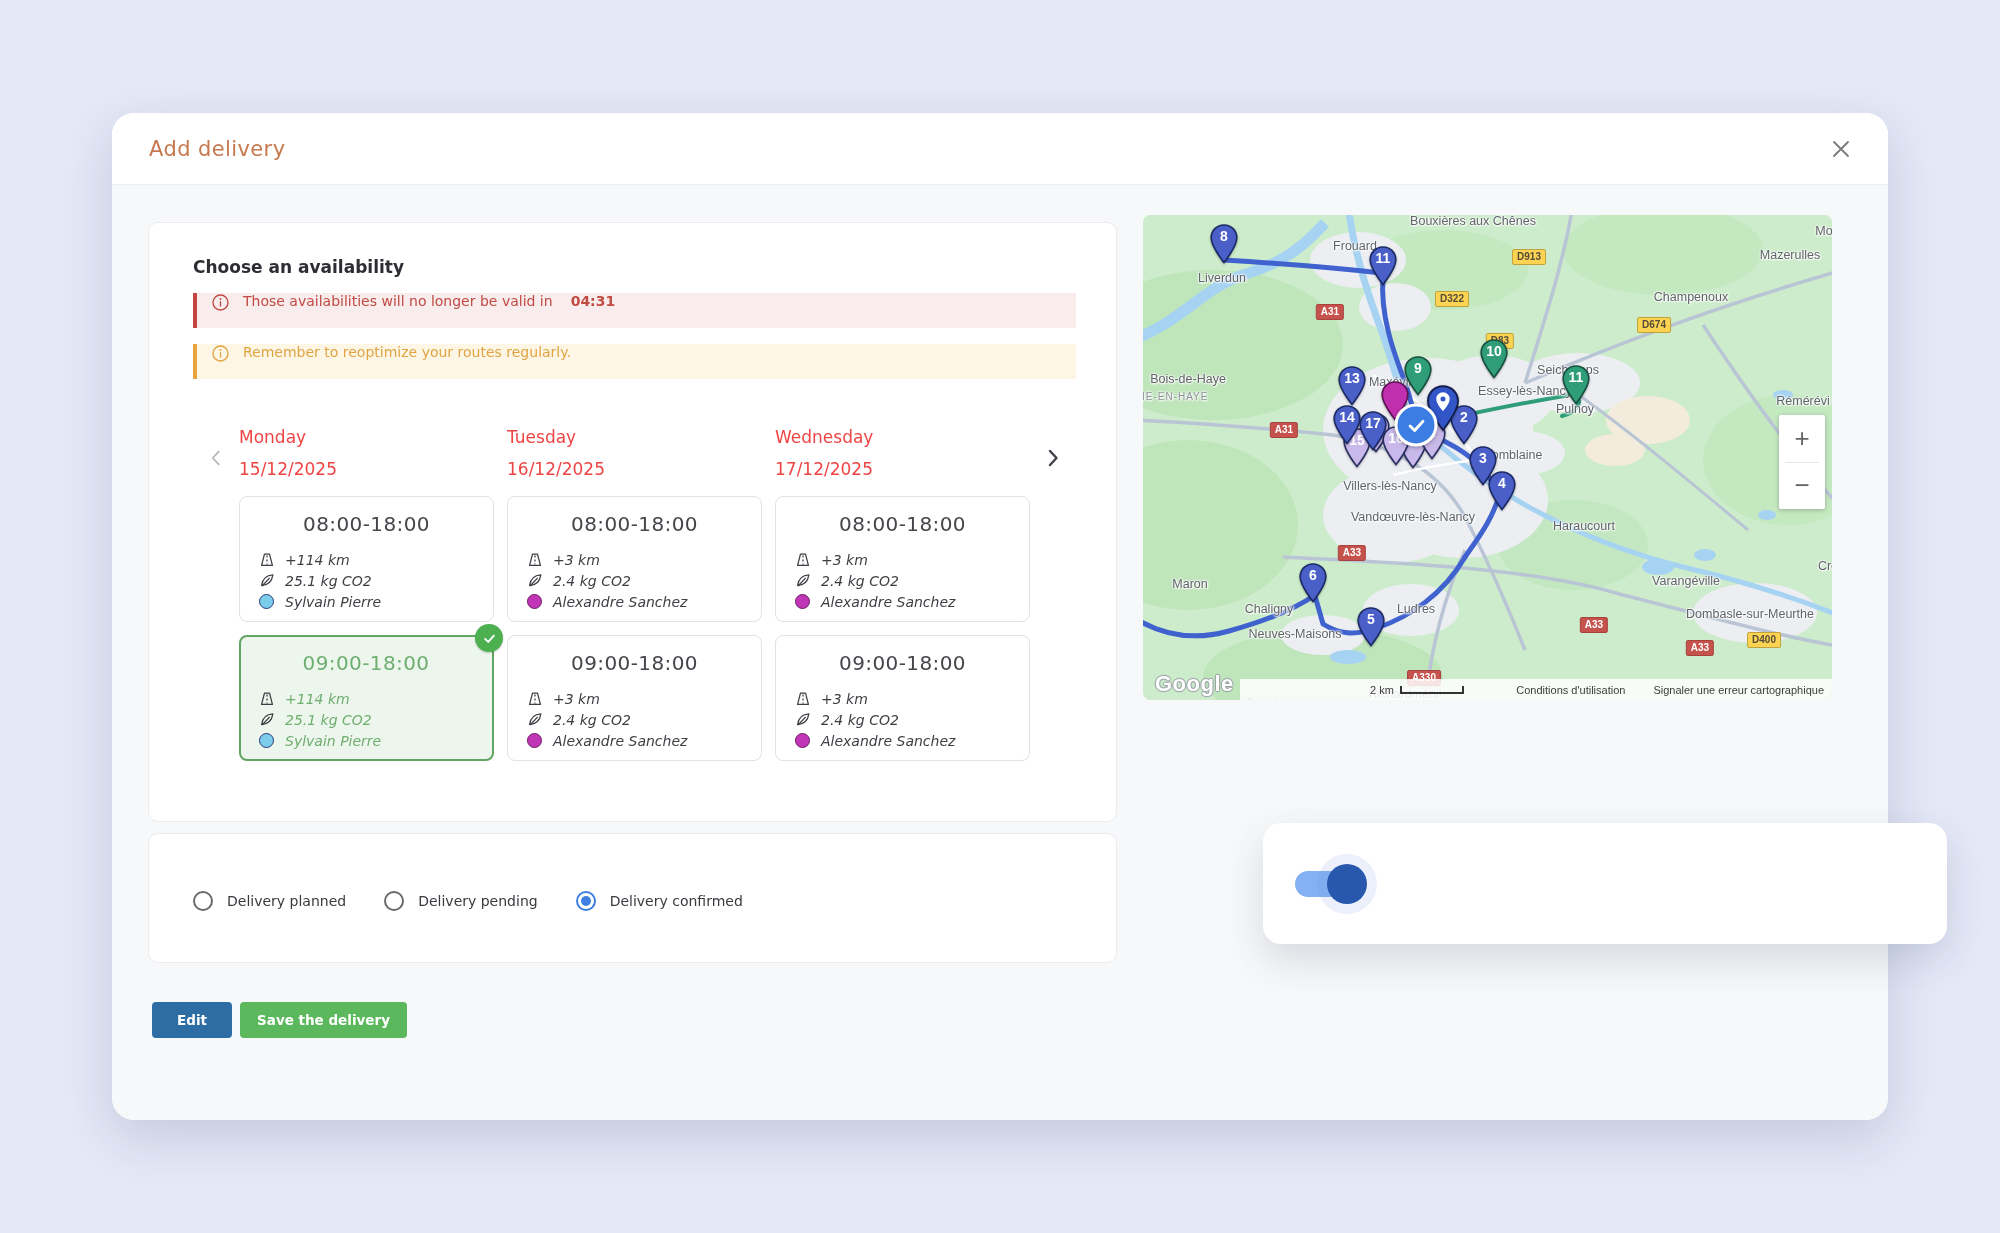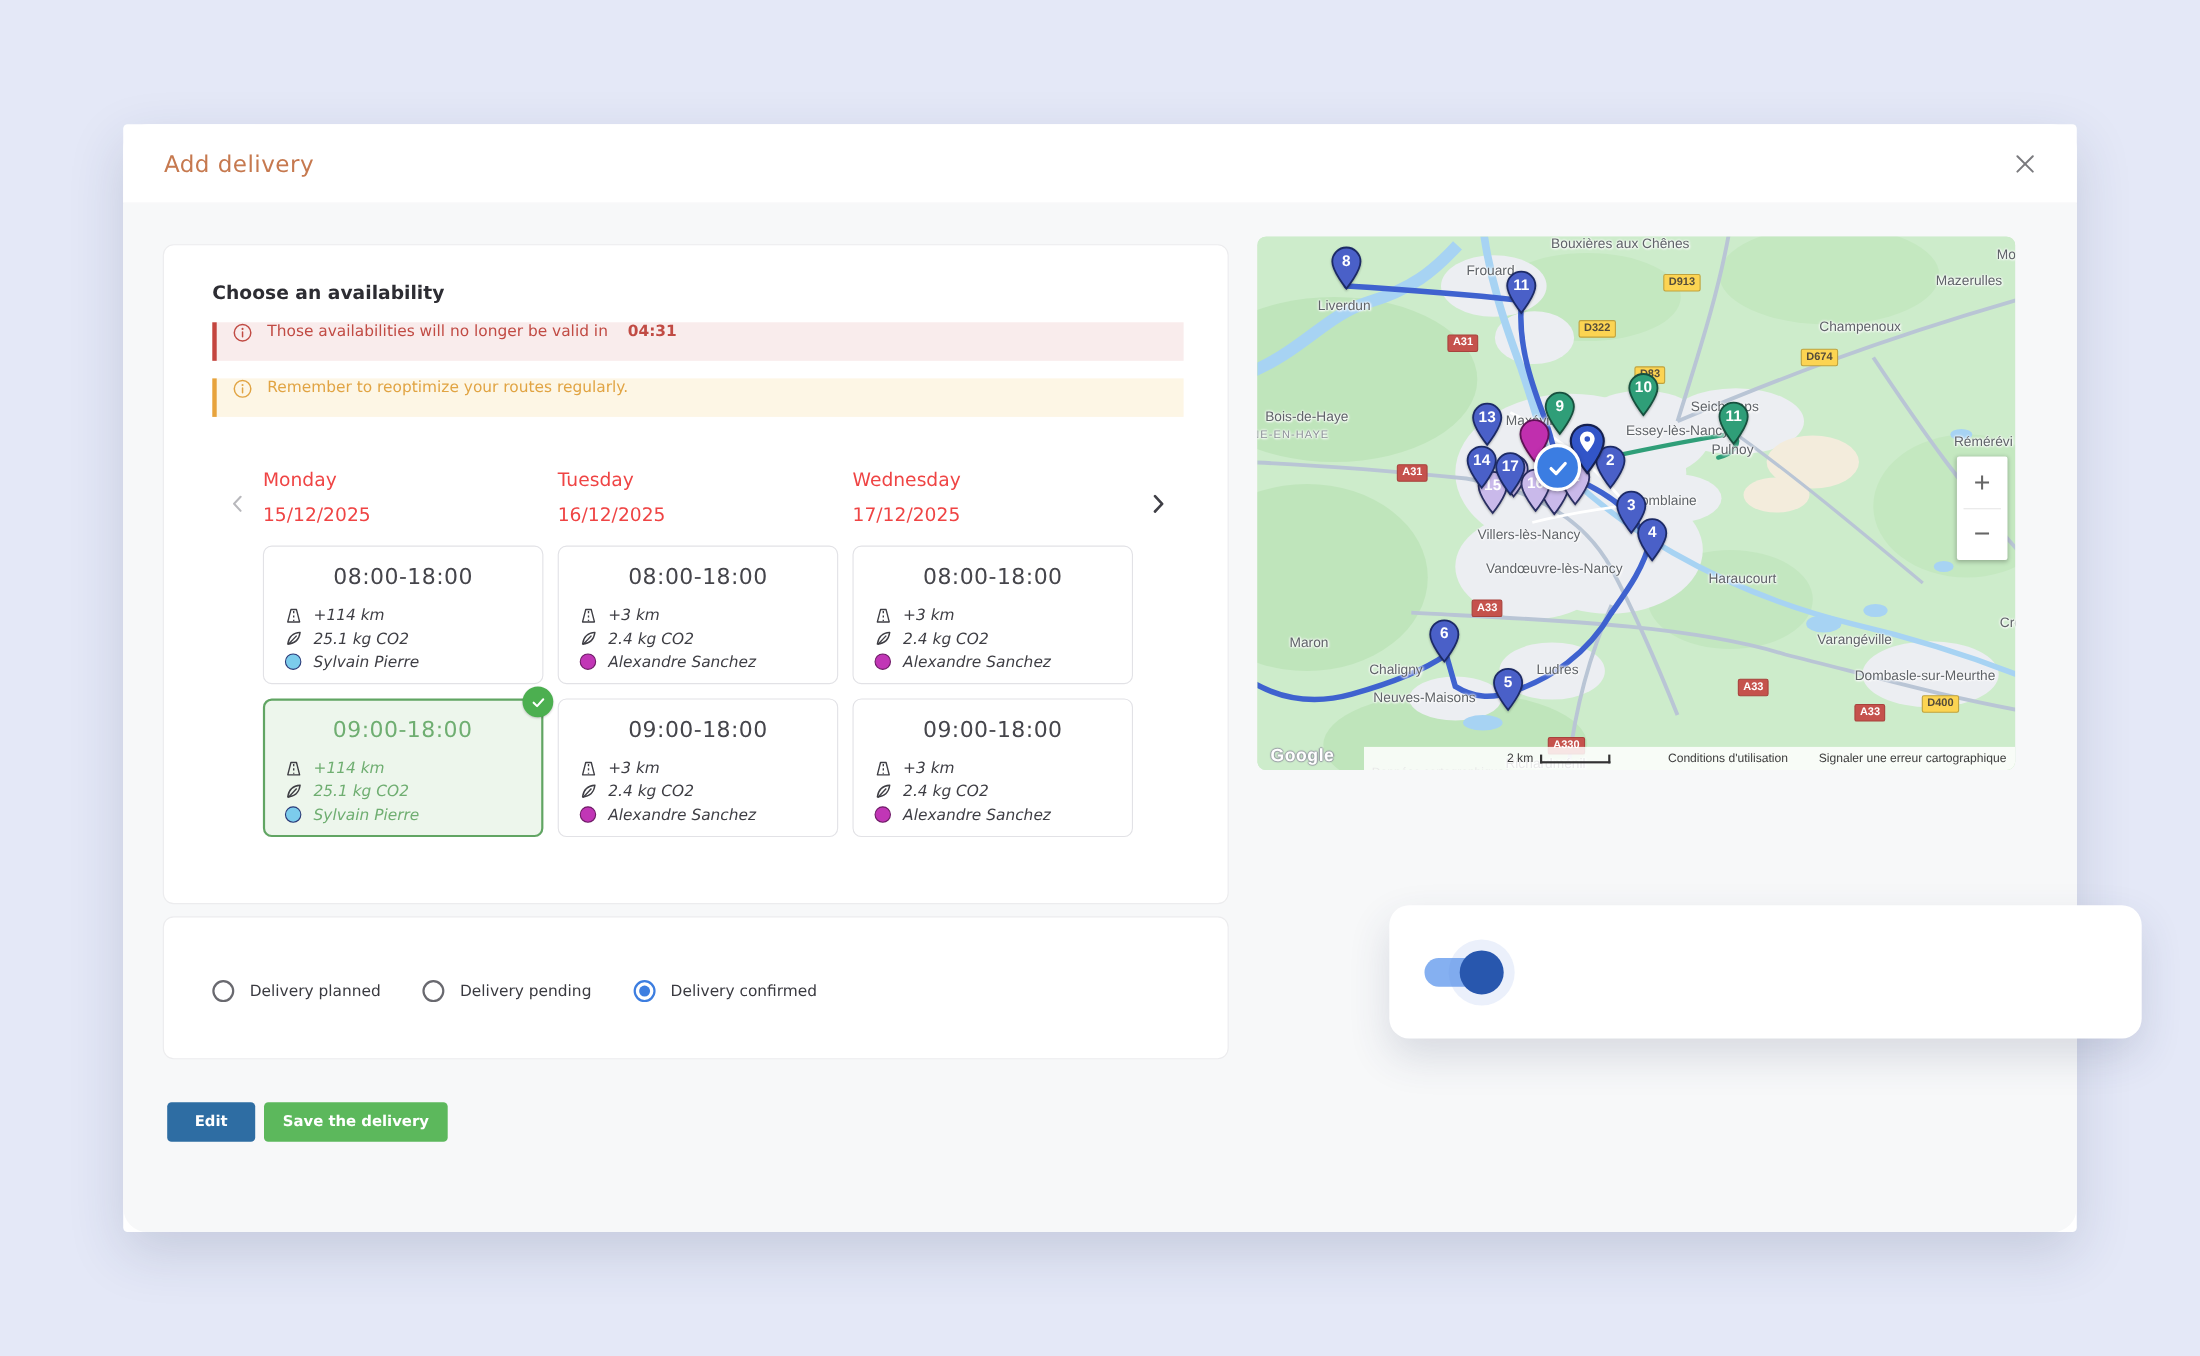--- a/index.html
+++ b/index.html
@@ -2,21 +2,21 @@
 <html><head>
 <meta charset="utf-8">
 <style>
   * { margin:0; padding:0; box-sizing:border-box; }
   html,body { background:#e4e8f7; }
   .stage { position:relative; width:2000px; height:1233px; background:#e4e8f7; overflow:hidden;
            font-family:"DejaVu Sans", sans-serif; }
 
   
   .modal { position:absolute; left:112px; top:113px; width:1776px; height:1007px;
-           background:#fff; border-radius:4px; box-shadow:0 18px 50px rgba(40,50,90,.16); }
+           background:#fff; border-radius:22px; box-shadow:0 18px 50px rgba(40,50,90,.16); }
   .modal-header { position:relative; height:72px; background:#fff; border-bottom:1px solid #ededf0;
                   border-radius:22px 22px 0 0; z-index:3; }
   .modal-title { position:absolute; left:37px; top:50%; transform:translateY(-50%);
                  font-size:21px; color:#c6794f; letter-spacing:.4px; }
   .close-btn { position:absolute; right:28px; top:50%; transform:translateY(-50%);
                width:38px; height:38px; display:flex; align-items:center; justify-content:center; cursor:pointer; }
   .modal-body { position:absolute; left:0; top:72px; right:0; bottom:0; background:#f7f8f9;
                 border-radius:0 0 22px 22px; }
 
   .card { position:absolute; background:#fff; border:1px solid #ececee; border-radius:10px; }
@@ -98,21 +98,21 @@
   .loc-pin { position:absolute; width:36px; height:46px; transform:translate(-50%,-60%); z-index:5;
              filter:drop-shadow(0 1px 1px rgba(0,0,0,.35)); }
 
   .zoom-ctl { position:absolute; left:636px; top:200px; width:46px; height:94px; background:#fff;
               border-radius:2px; box-shadow:0 1px 4px rgba(0,0,0,.25); display:flex; flex-direction:column; }
   .zoom-btn { flex:1; display:flex; align-items:center; justify-content:center; font-size:26px;
               color:#666; cursor:pointer; font-family:"Liberation Sans",sans-serif; }
   .zoom-div { height:1px; background:#e6e6e6; margin:0 6px; }
 
   .google-logo { position:absolute; left:12px; bottom:3px; font-family:"Liberation Sans",sans-serif;
-                 font-size:16px; font-weight:bold; color:#fff; letter-spacing:.5px;
+                 font-size:22px; font-weight:bold; color:#fff; letter-spacing:.5px;
                  text-shadow:-1px 0 1px #9aa0a6, 1px 0 1px #9aa0a6, 0 -1px 1px #9aa0a6, 0 1px 1px #9aa0a6; }
   .attr-frag { position:absolute; left:104px; bottom:-8px; font-family:"Liberation Sans",sans-serif;
                font-size:11px; color:#666; }
   .attr-bar { position:absolute; left:97px; right:0; bottom:0; height:21px; background:rgba(255,255,255,.85);
               display:flex; align-items:center; font-family:"Liberation Sans",sans-serif; font-size:11px;
               color:#3c3c3c; }
   .scale { display:flex; align-items:center; gap:6px; margin-left:130px; }
   .scale-bar { width:64px; height:8px; border:2px solid #333; border-top:none; }
   .attr-links { margin-left:auto; display:flex; gap:28px; margin-right:8px; }
   .attr-links span { cursor:pointer; }

